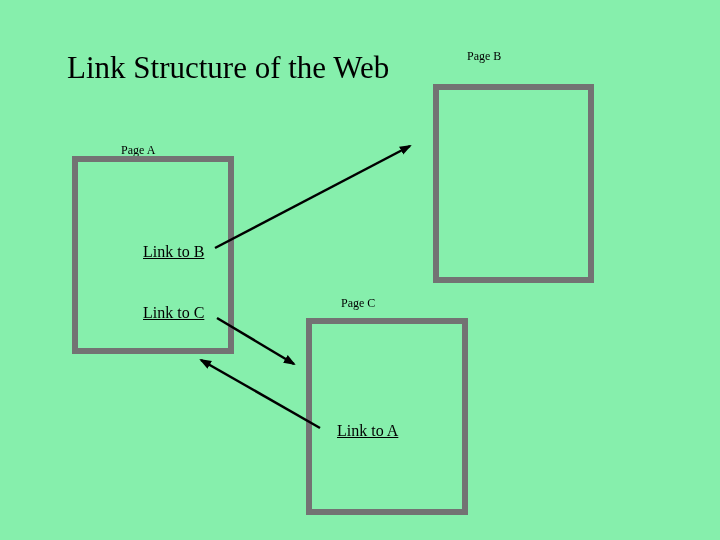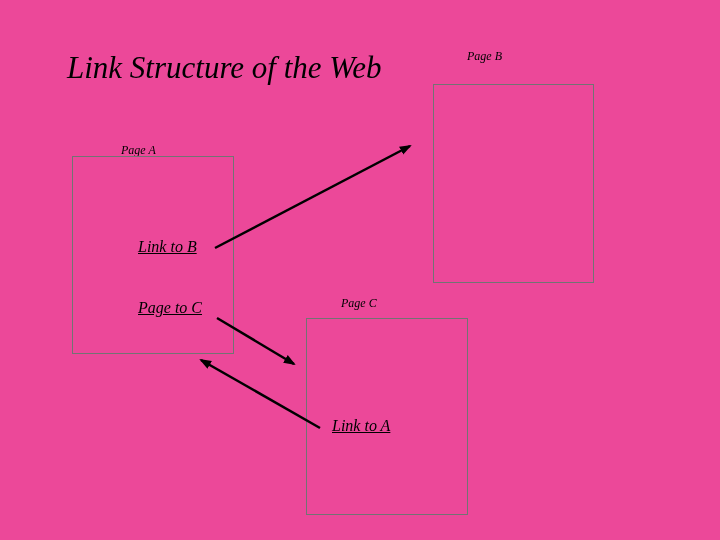--- a/index.html
+++ b/index.html
@@ -23,21 +23,21 @@
     white-space: nowrap;
     letter-spacing: 0px;
   }
   .page-label {
     position: absolute;
     font-size: 12px;
     white-space: nowrap;
   }
   .page-box {
     position: absolute;
-    border: 1px solid #737373;
+    border: 6px solid #737373;
     background: transparent;
     box-sizing: border-box;
   }
   .page-link {
     position: absolute;
     font-size: 16px;
     text-decoration: underline;
     white-space: nowrap;
     cursor: pointer;
   }
@@ -53,28 +53,28 @@
   .arrows-layer {
     position: absolute;
     left: 0; top: 0;
     width: 720px; height: 540px;
     pointer-events: none;
   }
 </style>
 </head>
 <body>
 
-<div class="slide" style="background: #ec4899; font-style: italic;">
+<div class="slide" style="background: #86efac;">
 
   <h1 class="slide-title">Link Structure of the Web</h1>
 
   <div class="page-label" id="page-a-label">Page A</div>
   <div class="page-box" id="page-a-box">
     <span class="page-link" id="link-to-b">Link to B</span>
-    <span class="page-link" id="link-to-c">Page to C</span>
+    <span class="page-link" id="link-to-c">Link to C</span>
   </div>
 
   <div class="page-label" id="page-b-label">Page B</div>
   <div class="page-box" id="page-b-box"></div>
 
   <div class="page-label" id="page-c-label">Page C</div>
   <div class="page-box" id="page-c-box">
     <span class="page-link" id="link-to-a">Link to A</span>
   </div>
 

